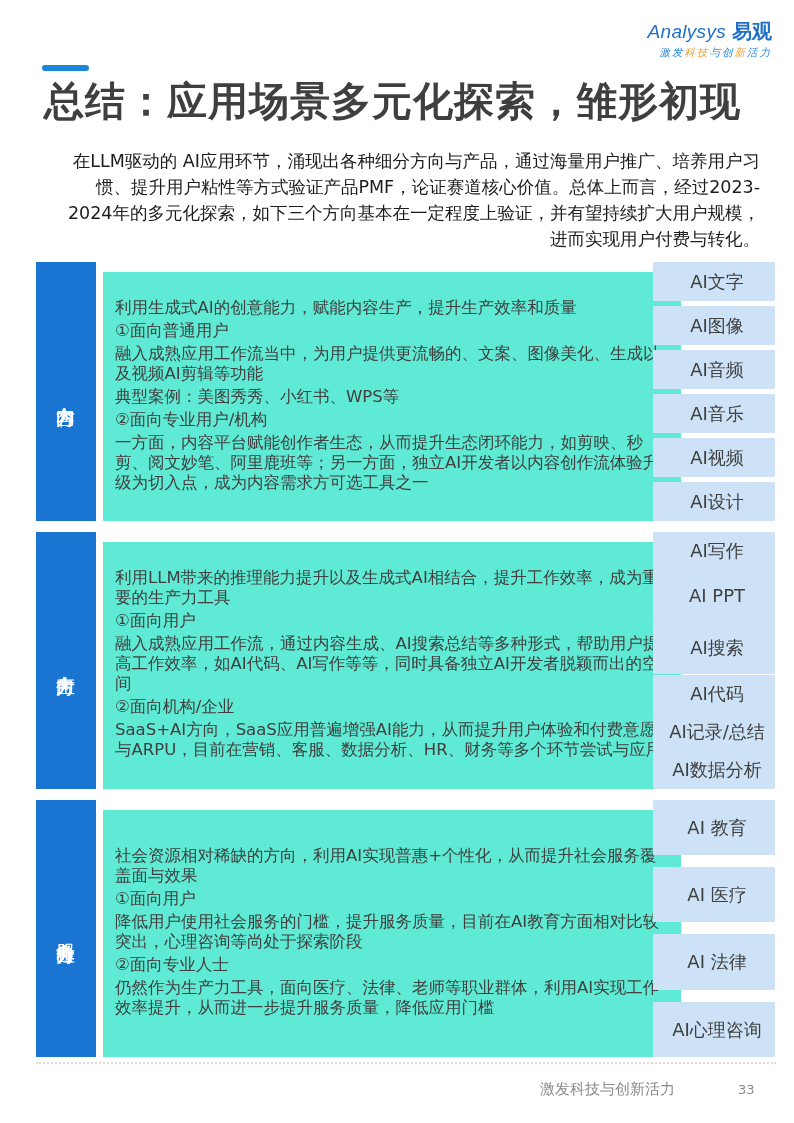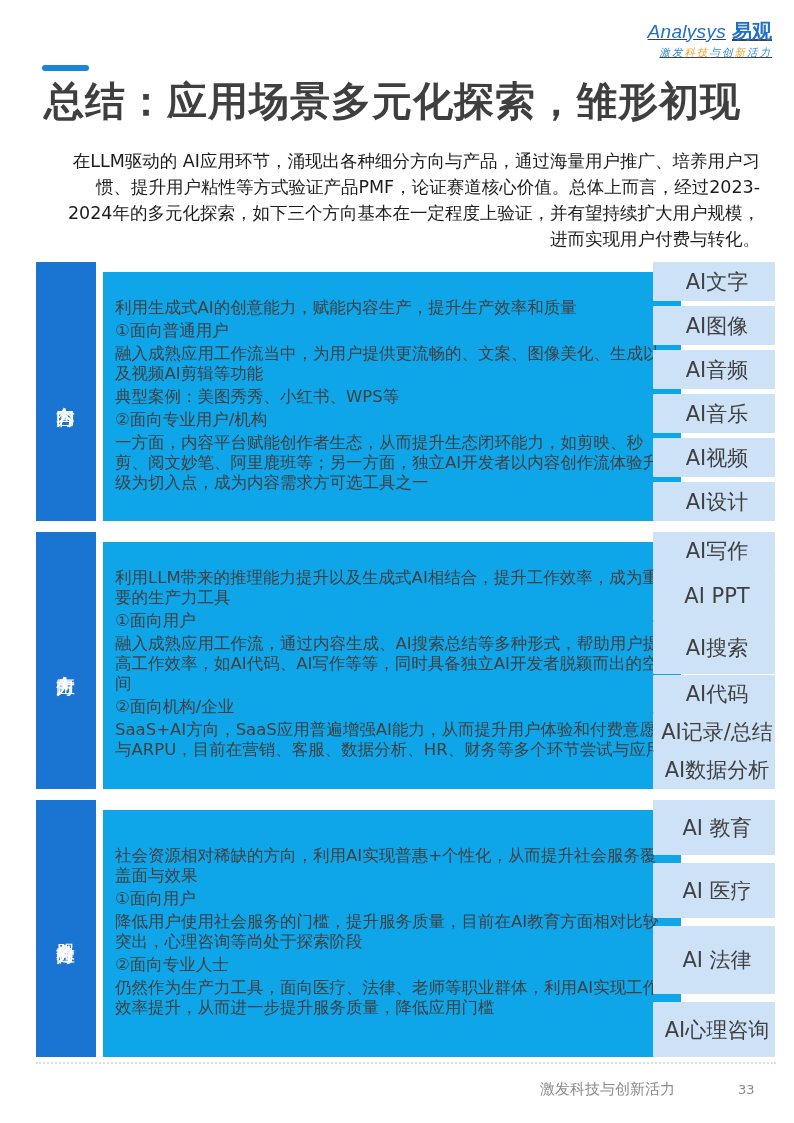--- a/index.html
+++ b/index.html
@@ -1,43 +1,43 @@
 <!DOCTYPE html>
 <html><head>
 <meta charset="utf-8">
 <style>
   html, body { margin: 0; padding: 0; }
   body {
     width: 794px; height: 1123px; position: relative; background: #ffffff;
     font-family: "DejaVu Sans", "Liberation Sans", sans-serif; color: #404040; overflow: hidden;
   }
-  .logo { position: absolute; right: 22px; top: 18px; text-align: right; text-decoration: underline; }
+  .logo { position: absolute; right: 22px; top: 18px; text-align: right; }
   .logo-main { display: flex; align-items: center; justify-content: flex-end; gap: 6px; }
   .logo-en { font-family: "Liberation Sans", sans-serif; font-style: italic; font-size: 19px; color: #1f6fc8; letter-spacing: 0.3px; }
   .logo-cn { font-size: 20px; font-weight: bold; color: #1f6fc8; }
   .logo-slogan { font-size: 10.5px; font-style: italic; letter-spacing: 2px; margin-top: 1px; }
   .logo-slogan .s1 { color: #2a8ad8; }
   .logo-slogan .s2 { color: #f0a030; }
   .accent-bar { position: absolute; left: 42px; top: 65px; width: 47px; height: 6px; border-radius: 3px; background: #1a86d8; }
   .page-title { position: absolute; left: 44px; top: 74px; margin: 0; font-size: 40px; font-weight: bold; color: #3f3f3f; letter-spacing: 1px; }
   .intro { position: absolute; left: 52px; top: 140px; width: 700px; margin: 8px; font-size: 17.5px; line-height: 26px; color: #1c1c1c; text-align: right; }
   .section { position: absolute; left: 36px; width: 740px; }
   .sec-label {
     position: absolute; left: 0; top: 0; bottom: 0; width: 60px; background: #1a74d2;
     display: flex; align-items: center; justify-content: center;
   }
   .sec-label span { writing-mode: vertical-rl; text-orientation: upright; color: #ffffff; font-size: 19px; letter-spacing: 0; line-height: 1; }
   .sec-body {
-    position: absolute; left: 67px; top: 0; bottom: 0; width: 578px; background: #0ea5e9;
+    position: absolute; left: 67px; top: 0; bottom: 0; width: 578px; background: #5eead4;
     padding: 0 12px; box-sizing: border-box; display: flex; flex-direction: column; justify-content: center; margin-top: 10px;
   }
   .sec-body p { margin: 0 0 3px 0; font-size: 16.5px; line-height: 20px; color: #404040; }
   .tags { position: absolute; left: 617px; top: 0; bottom: 0; width: 122px; display: flex; flex-direction: column; justify-content: space-between; }
   .tag {
-    background: #cde2f7; color: #404040; font-size: 21px; display: flex; align-items: center; justify-content: center;
+    background: #cde2f7; color: #404040; font-size: 18px; display: flex; align-items: center; justify-content: center;
     box-sizing: border-box; border-radius: 1px; cursor: pointer; padding-left: 6px;
   }
   .footer-line { position: absolute; left: 36px; top: 1062px; width: 740px; border-top: 2px dotted #dcdcdc; }
   .footer-slogan { position: absolute; left: 540px; top: 1080px; font-size: 15px; color: #8a8a8a; }
   .page-num { position: absolute; left: 738px; top: 1082px; font-size: 13px; color: #8a8a8a; }
 </style>
 </head>
 <body>
 
 <div class="logo">
@@ -105,20 +105,20 @@
   <div class="sec-body">
     <p>社会资源相对稀缺的方向，利用AI实现普惠+个性化，从而提升社会服务覆盖面与效果</p>
     <p>①面向用户</p>
     <p>降低用户使用社会服务的门槛，提升服务质量，目前在AI教育方面相对比较突出，心理咨询等尚处于探索阶段</p>
     <p>②面向专业人士</p>
     <p>仍然作为生产力工具，面向医疗、法律、老师等职业群体，利用AI实现工作效率提升，从而进一步提升服务质量，降低应用门槛</p>
   </div>
   <div class="tags">
     <div class="tag" style="height:55px">AI 教育</div>
     <div class="tag" style="height:55px">AI 医疗</div>
-    <div class="tag" style="height:68px">AI 法律</div>
+    <div class="tag" style="height:56px">AI 法律</div>
     <div class="tag" style="height:55px">AI心理咨询</div>
   </div>
 </div>
 
 <div class="footer-line"></div>
 <div class="footer-slogan">激发科技与创新活力</div>
 <div class="page-num">33</div>
 
 </body></html>

